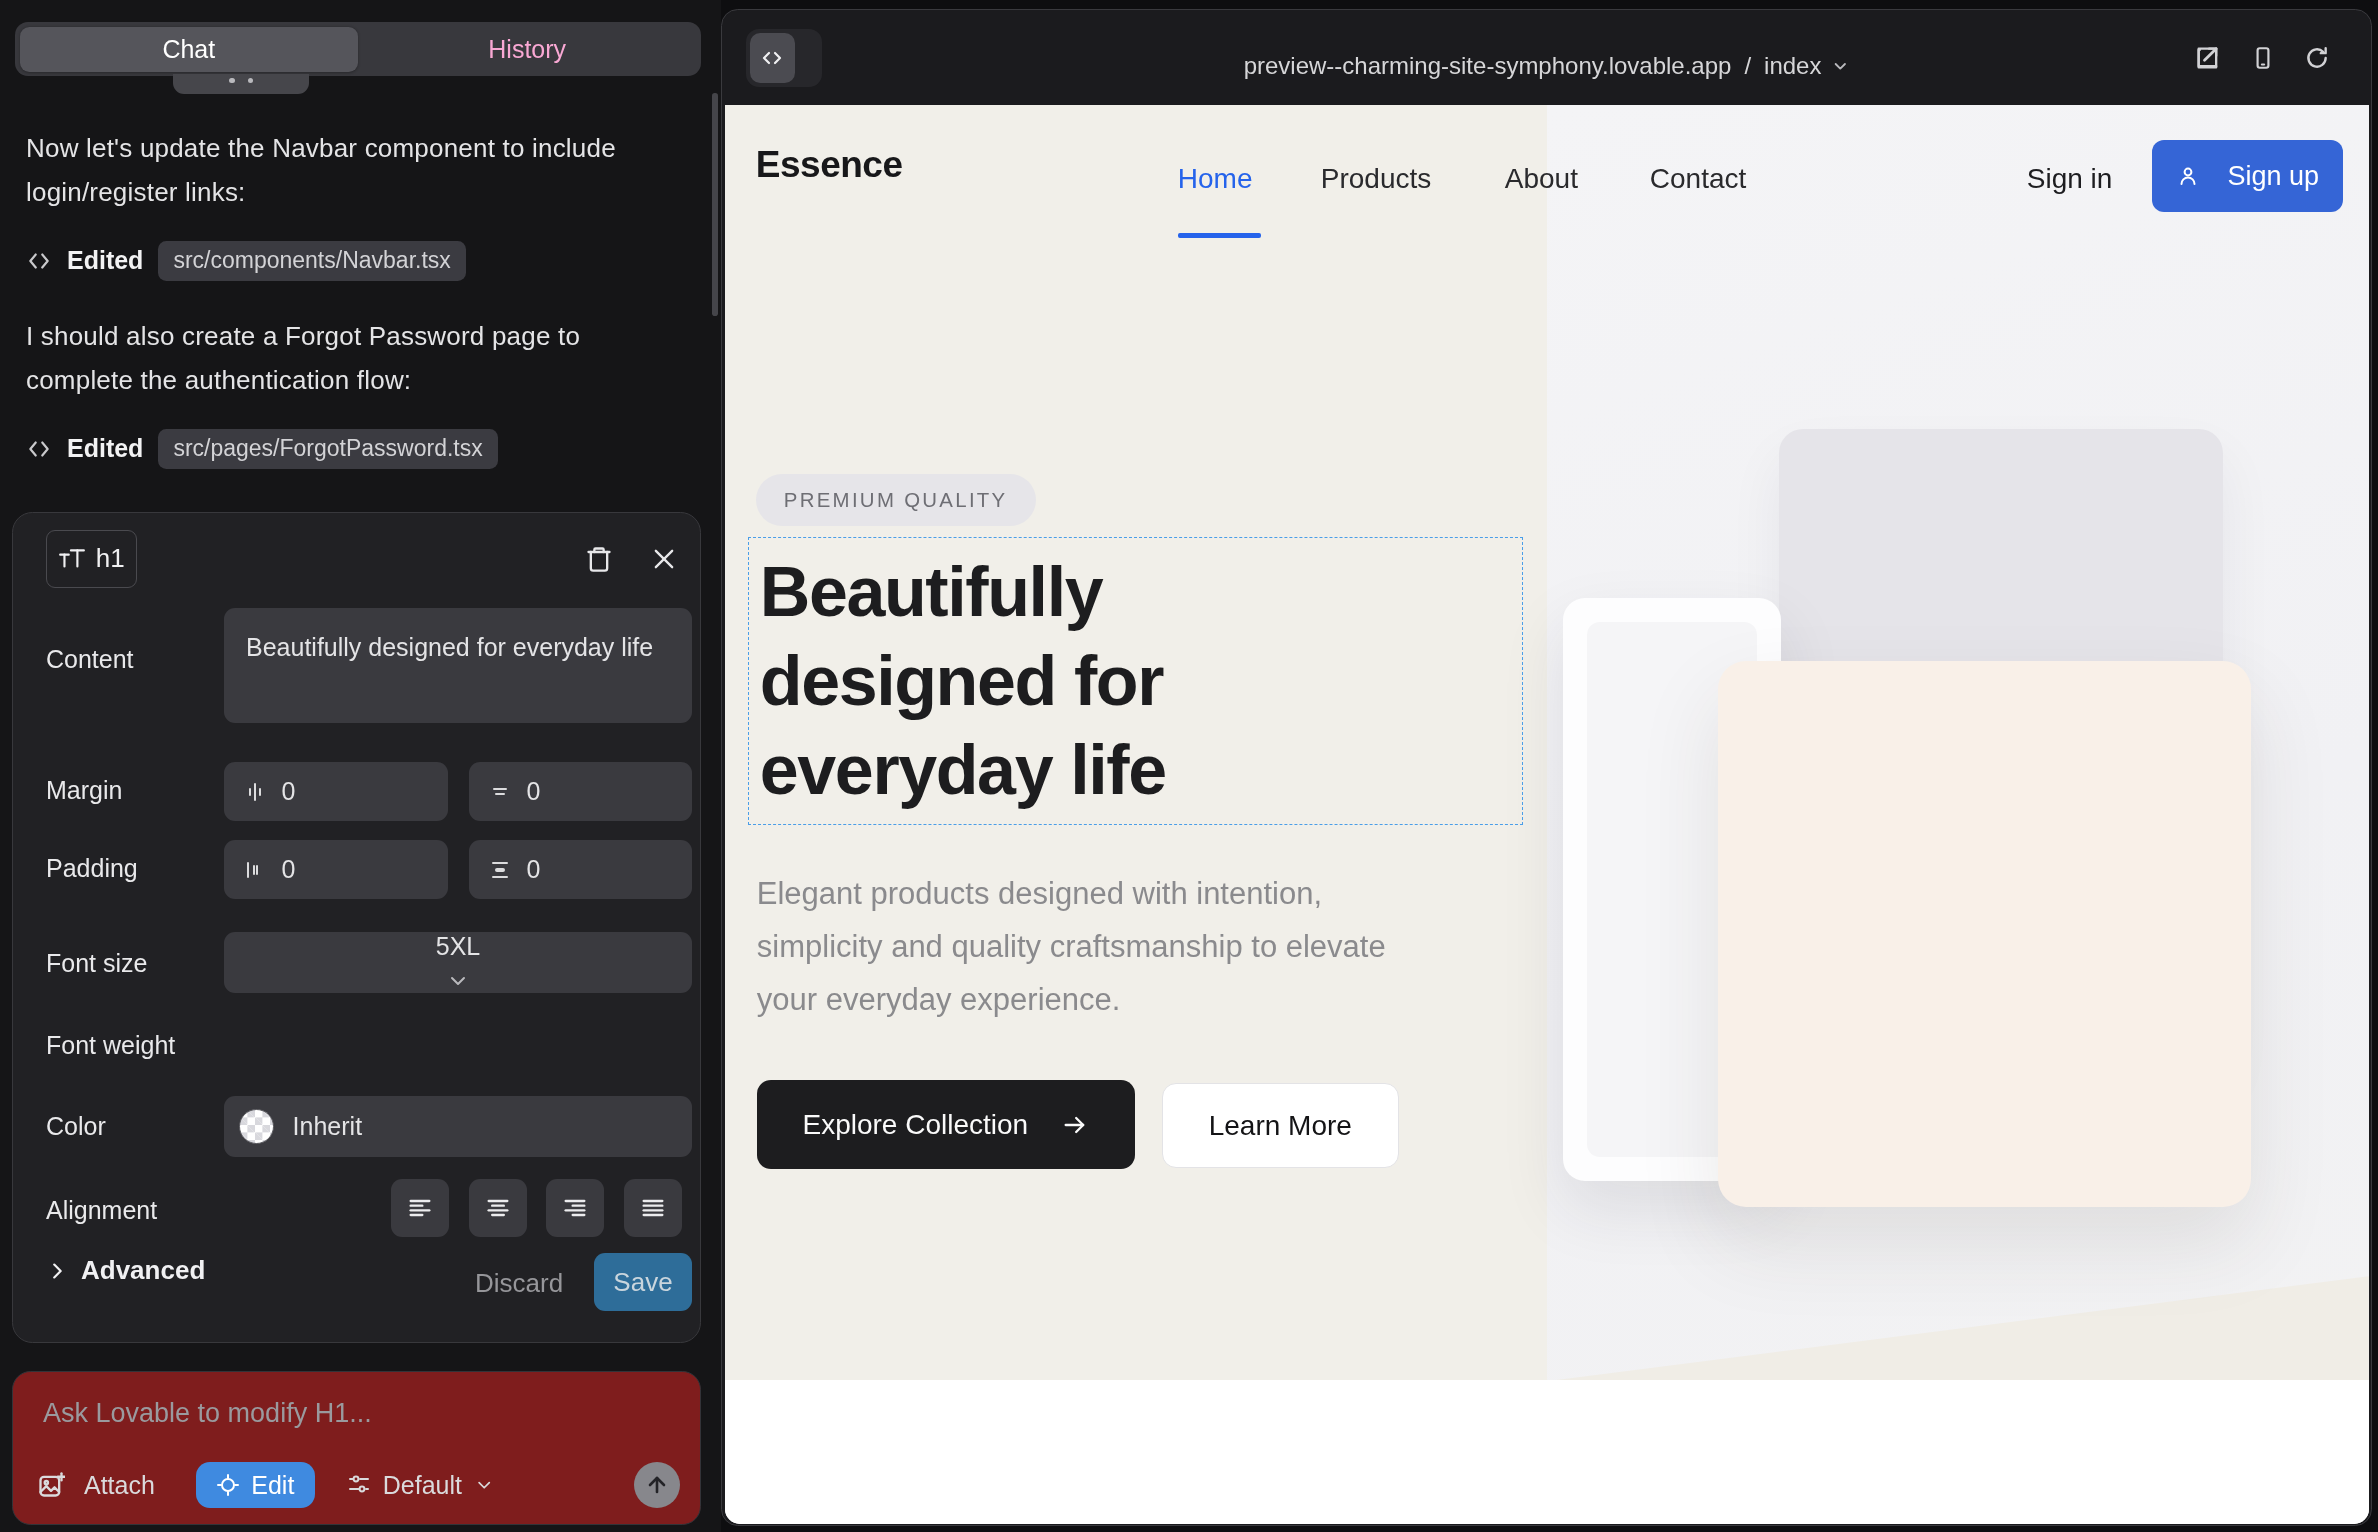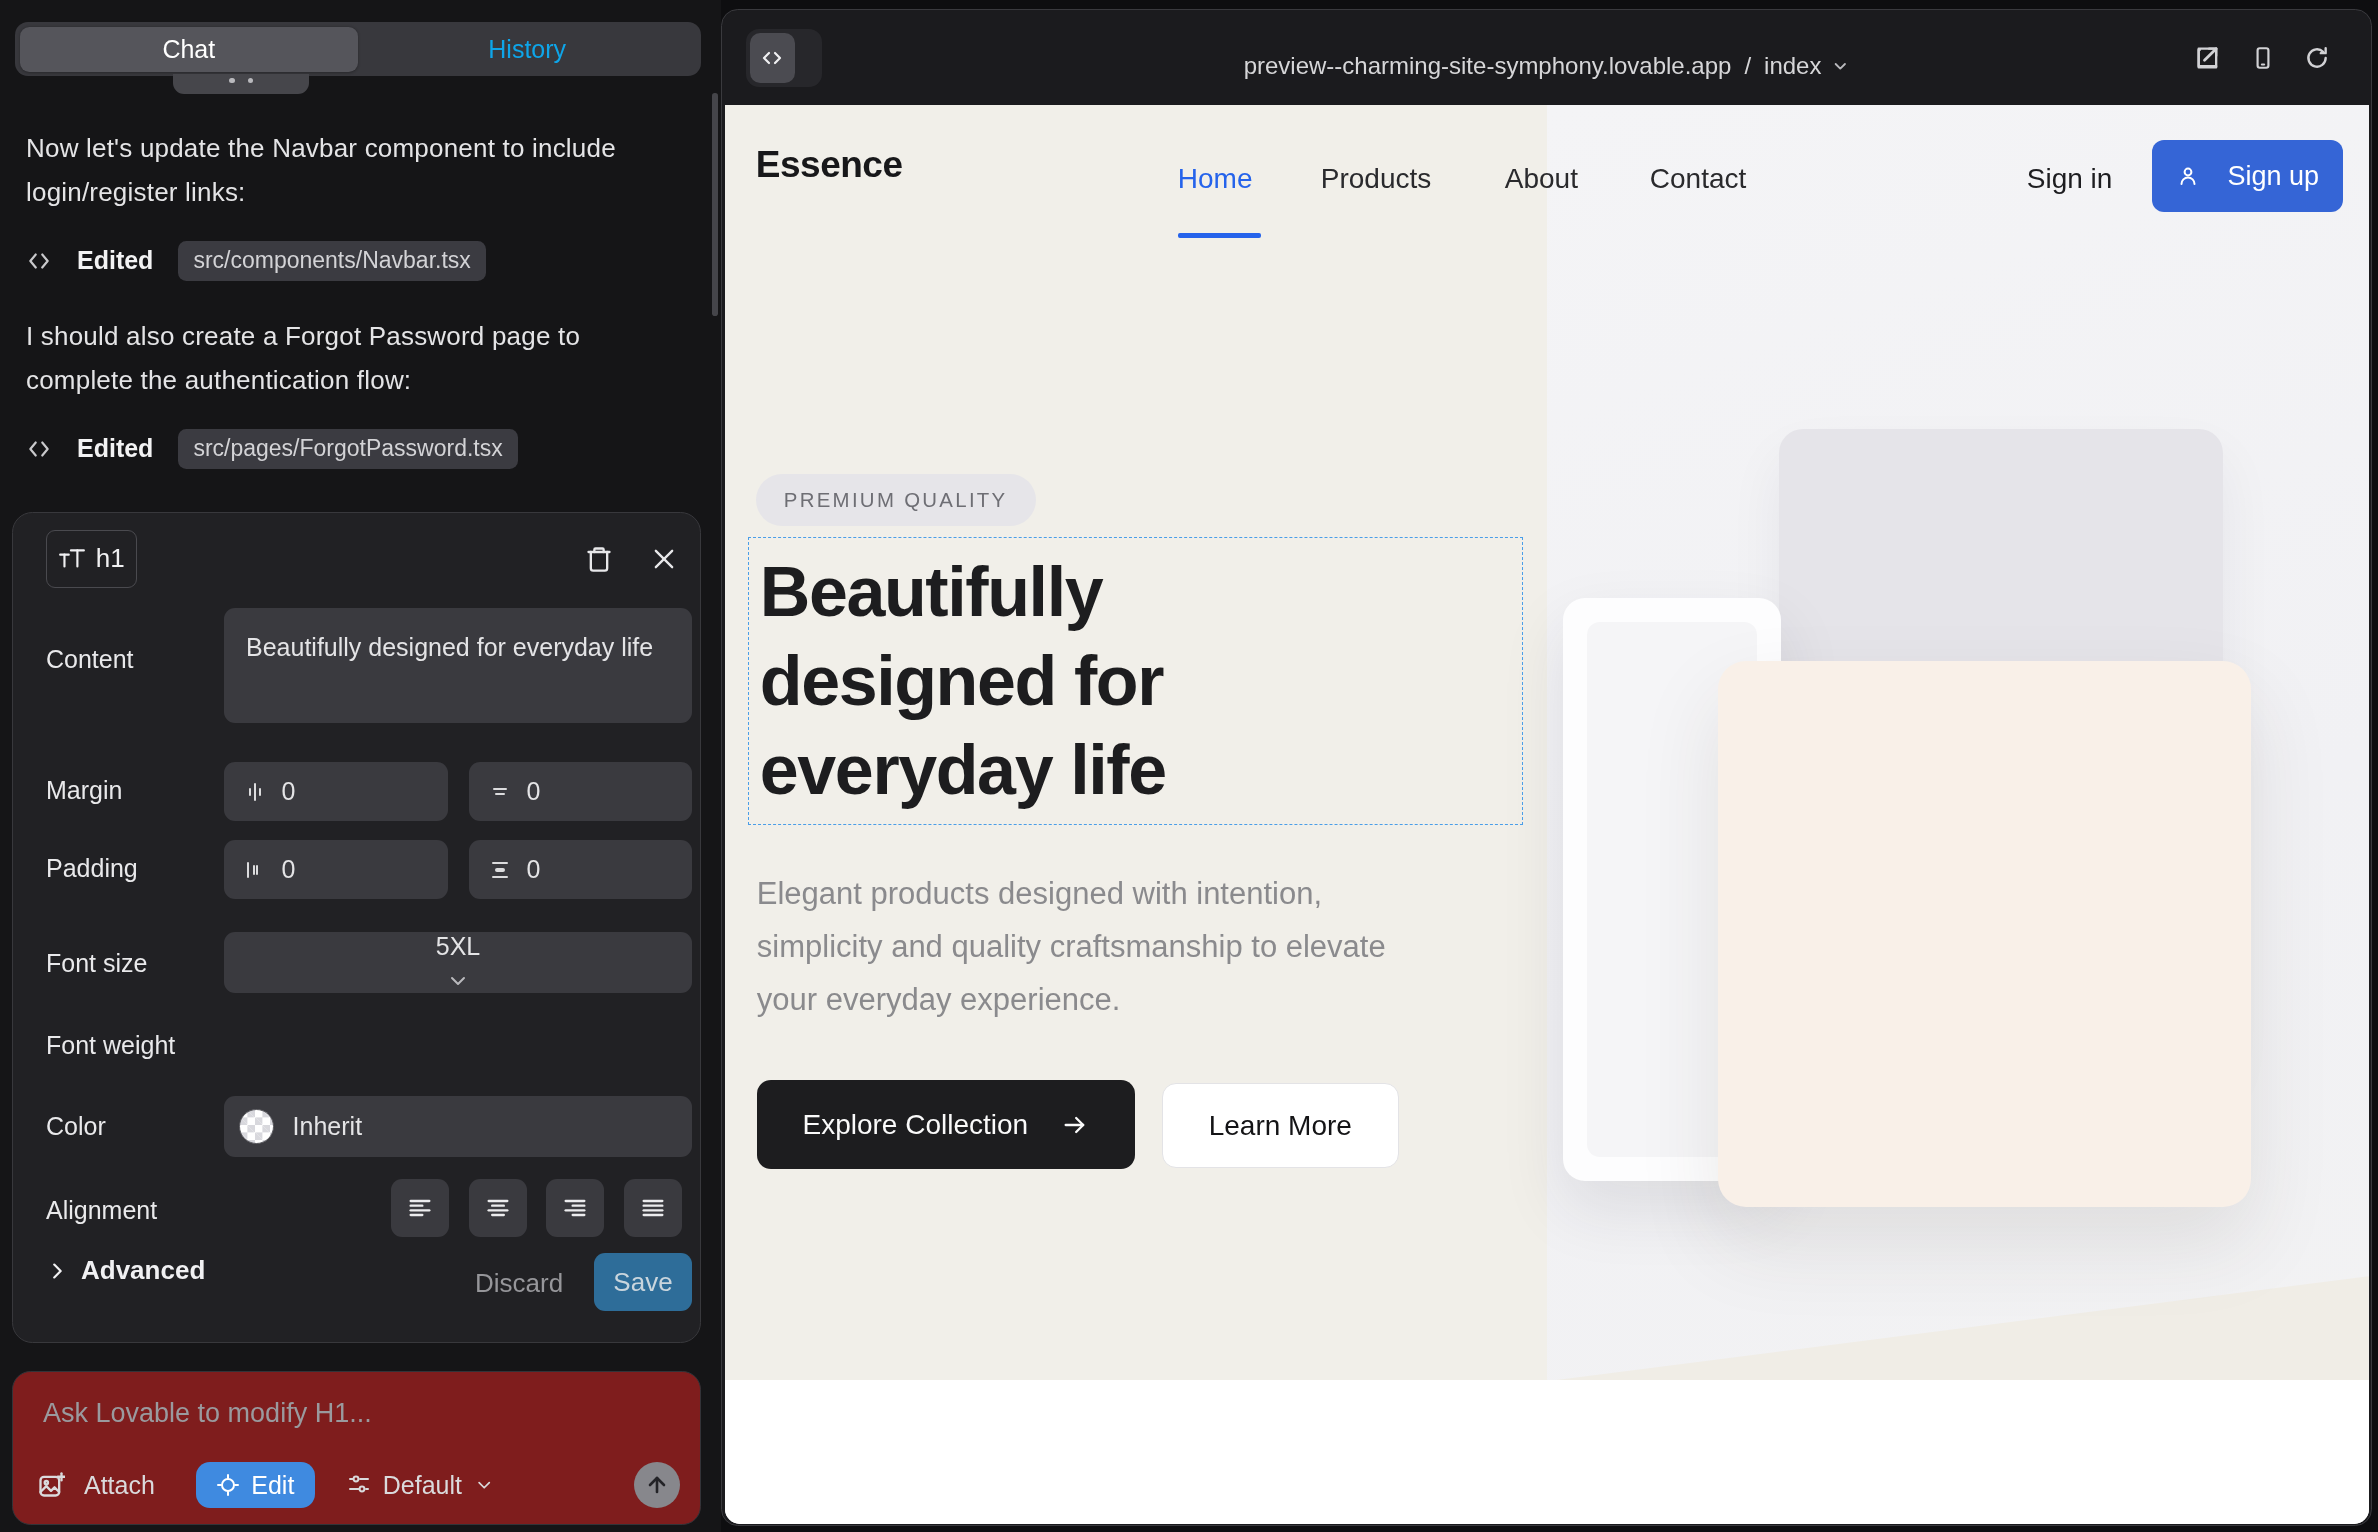--- a/index.html
+++ b/index.html
@@ -3,30 +3,30 @@
 <meta charset="utf-8">
 <style>
   * { margin:0; padding:0; box-sizing:border-box; }
   html,body { width:2378px; height:1532px; background:#0e0e10; font-family:"Liberation Sans", sans-serif; overflow:hidden; }
   .abs { position:absolute; }
 
   
   #left-panel { left:0; top:0; width:721px; height:1532px; background:#151517; }
 
   .tabs-bar { left:15px; top:22px; width:686px; height:54px; background:#38383d; border-radius:13px; display:flex; align-items:center; padding:4.6px; }
-  .tab { flex:1; height:45px; display:flex; align-items:center; justify-content:center; font-size:25px; color:#0ea5e9; border-radius:9.3px; cursor:pointer; }
+  .tab { flex:1; height:45px; display:flex; align-items:center; justify-content:center; font-size:25px; color:#f9a8d4; border-radius:9.3px; cursor:pointer; }
   .tab.active { background:#55555b; color:#ffffff; box-shadow:0 0.9px 2.8px rgba(0,0,0,.3); }
 
   .partial-chip { left:173px; top:74px; width:136px; height:20.4px; background:#46464b; border-radius:0 0 11px 11px; display:flex; align-items:flex-start; justify-content:center; gap:13px; padding-top:3.7px; }
   .partial-chip i { width:5.6px; height:5.6px; border-radius:50%; background:#b9b9bd; display:block; }
 
   .scroll-thumb { left:712px; top:93px; width:5.6px; height:223px; background:#45454a; border-radius:2.8px; }
 
   .chat-msg { left:26px; width:655px; font-size:26px; line-height:44px; color:#e4e4e6; letter-spacing:0.2px; }
-  .edited-row { left:26px; height:39px; display:flex; align-items:center; gap:25px; }
+  .edited-row { left:26px; height:39px; display:flex; align-items:center; gap:15px; }
   .edited-row .code-ic { color:#c9c9cc; display:flex; }
   .edited-label { font-size:25px; font-weight:bold; color:#f2f2f3; }
   .file-chip { background:#3b3b41; color:#d3d3d6; font-size:23px; padding:6.5px 15px; border-radius:8.3px; }
 
   
   #editor-panel { left:12px; top:512px; width:689px; height:831px; background:#212124; border:0.9px solid #38383c; border-radius:20.4px; }
   .tag-badge { left:33px; top:16.7px; width:91px; height:58px; border:0.9px solid #4a4a4f; border-radius:9px; display:flex; align-items:center; justify-content:center; gap:9.3px; color:#f0f0f2; }
   .tag-badge .tagname { font-size:26px; }
   .panel-icon-btn { top:24px; width:43px; height:43px; display:flex; align-items:center; justify-content:center; color:#e8e8ea; cursor:pointer; }
 

